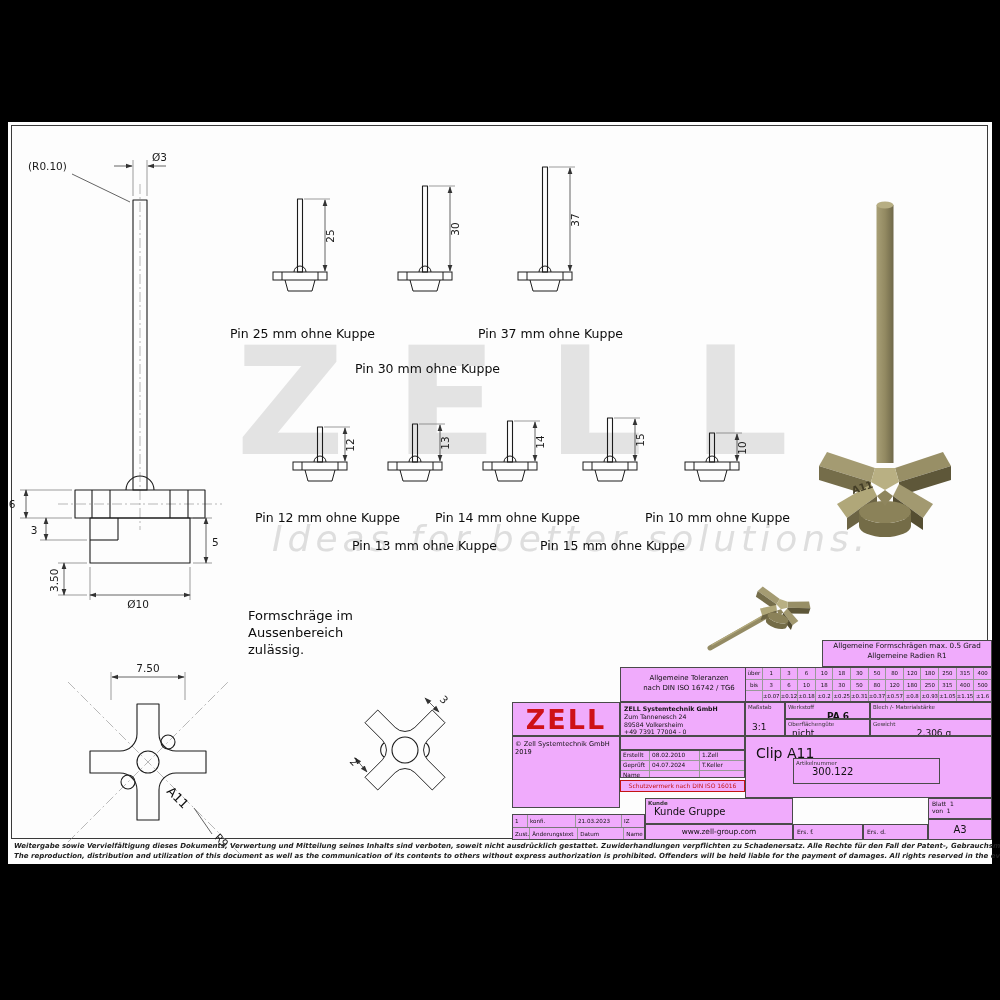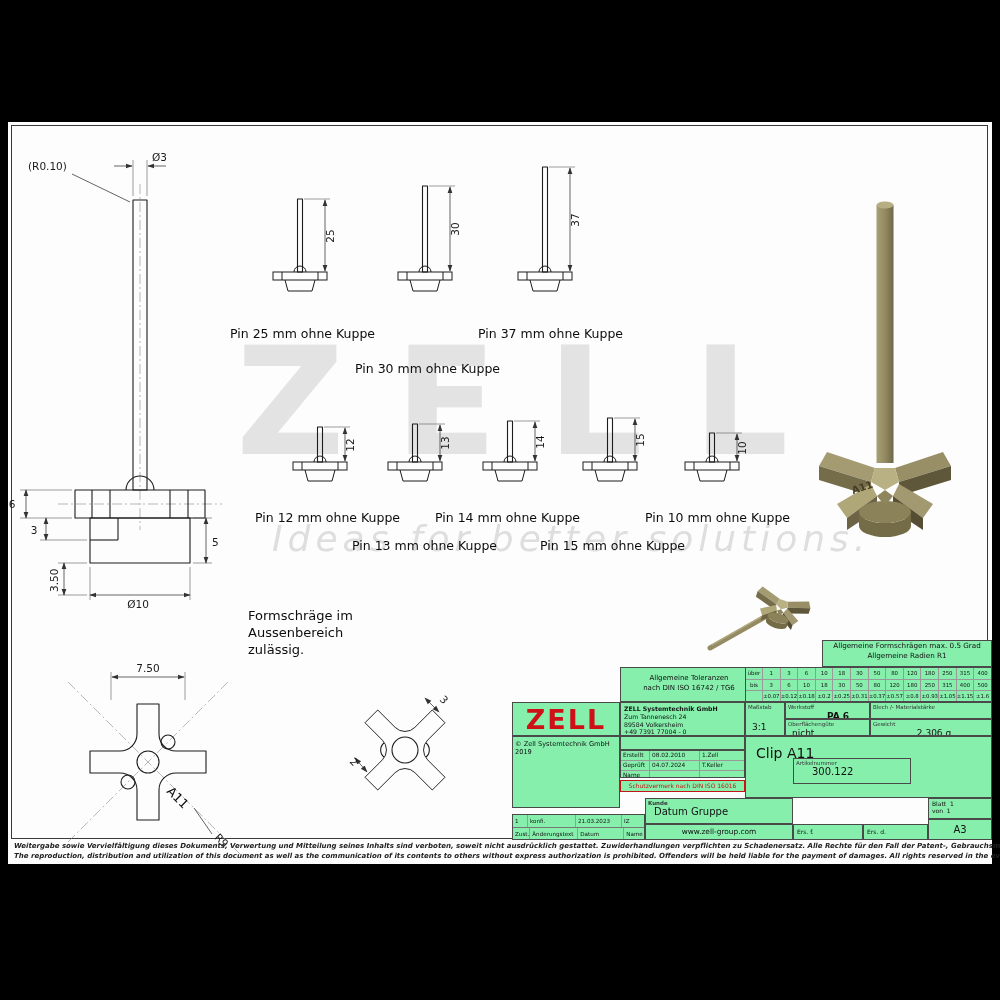--- a/index.html
+++ b/index.html
@@ -14,21 +14,21 @@
   svg.drawing { position:absolute; left:0; top:0; z-index:2; }
   .part { fill:none; stroke:#1c1c1c; stroke-width:1.1; stroke-linejoin:round; }
   #base rect, #base path, #base line { fill:none; stroke:#1c1c1c; stroke-width:1; }
   .dim { stroke:#3c3c3c; stroke-width:0.8; fill:none; }
   .ext { stroke:#5a5a5a; stroke-width:0.6; }
   .cl  { stroke:#8a8a8a; stroke-width:0.6; stroke-dasharray:10 3 2 3; fill:none; }
   .dimt { font:10.5px "DejaVu Sans", sans-serif; fill:#1a1a1a; }
   .lbl  { font:12.5px "DejaVu Sans", sans-serif; fill:#0d0d0d; }
   .note { font:13px "DejaVu Sans", sans-serif; fill:#0d0d0d; }
   
-  .cell { position:absolute; background:#86efac; border:1px solid #4a4a4a; overflow:hidden; z-index:3; }
+  .cell { position:absolute; background:#f0abfc; border:1px solid #4a4a4a; overflow:hidden; z-index:3; }
   .c-line { text-align:center; font-size:7.2px; line-height:10px; }
   .tol-head { text-align:center; }
   .tol-head div { font-size:7px; line-height:10px; }
   .tolrow { display:flex; height:11px; }
   .tolrow + .tolrow { border-top:0.5px solid #999; }
   .tolrow span { flex:1; border-left:0.5px solid #999; text-align:center; font-size:5.4px; line-height:11px; }
   .tolrow .tlab { flex:0 0 16px; border-left:none; font-size:5.6px; }
   .logo { display:flex; align-items:center; justify-content:center; }
   .logo div { color:#ce1117; font-weight:800; font-size:27px; letter-spacing:2px; }
   .addr div { font-size:6.2px; line-height:7.8px; padding-left:3px; }
@@ -373,23 +373,23 @@
         <span class="e3"></span>
     </div>
   </div>
 
   <div class="cell schutz" style="left:612px;top:658px;width:125px;height:12px">
     <span>Schutzvermerk nach DIN ISO 16016</span>
   </div>
 
   <div class="cell" style="left:637px;top:676px;width:148px;height:26px">
     <div class="slab" style="font-weight:bold">Kunde</div>
-    <div style="font-size:10px;padding-left:8px">Datum Gruppe</div>
-  </div>
-  <div class="cell" style="left:785px;top:636px;width:118px;height:26px">
+    <div style="font-size:10px;padding-left:8px">Kunde Gruppe</div>
+  </div>
+  <div class="cell" style="left:785px;top:636px;width:147px;height:26px">
     <div class="slab">Artikelnummer</div>
     <div style="font-size:10px;padding-left:18px">300.122</div>
   </div>
   <div class="cell" style="left:920px;top:676px;width:64px;height:21px;padding:1px 3px">
     <div style="font-size:6px"><span>Blatt</span>&nbsp;&nbsp;<span>1</span></div>
     <div style="font-size:6px"><span>von</span>&nbsp;&nbsp;<span>1</span></div>
   </div>
   <div class="cell" style="left:920px;top:697px;width:64px;height:21px;text-align:center;font-size:10px;line-height:19px">
     <span>A3</span>
   </div>

